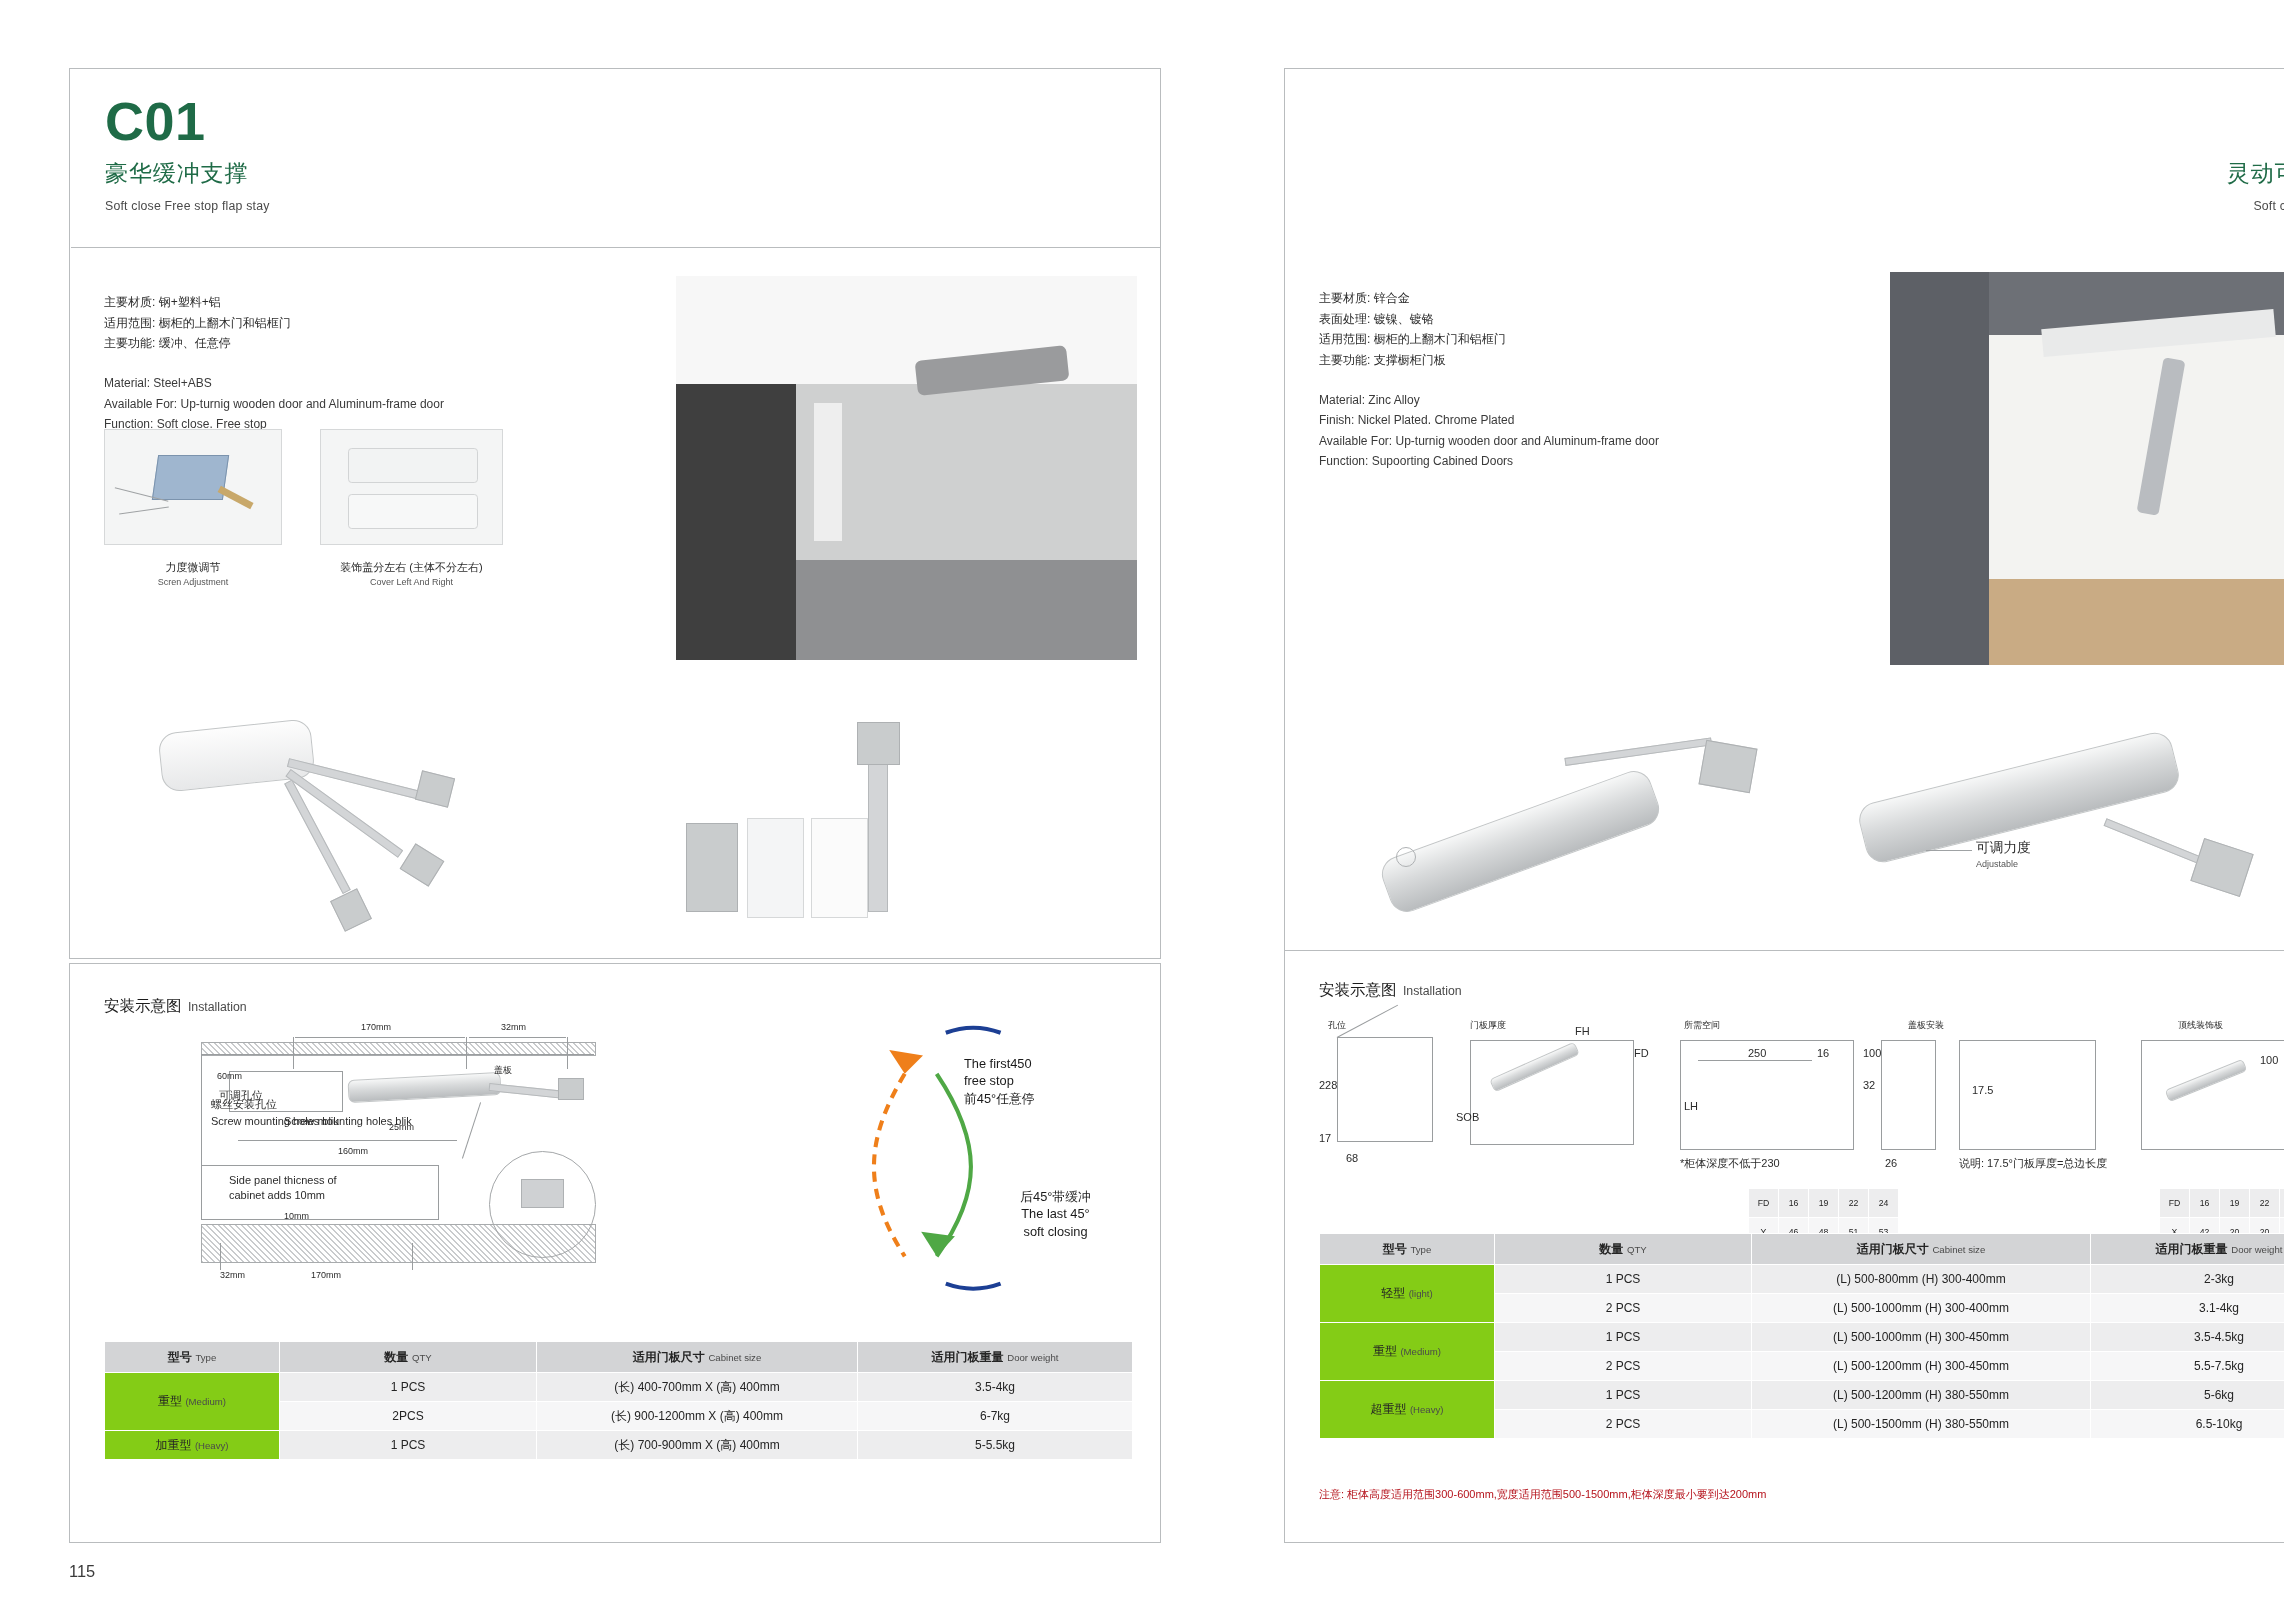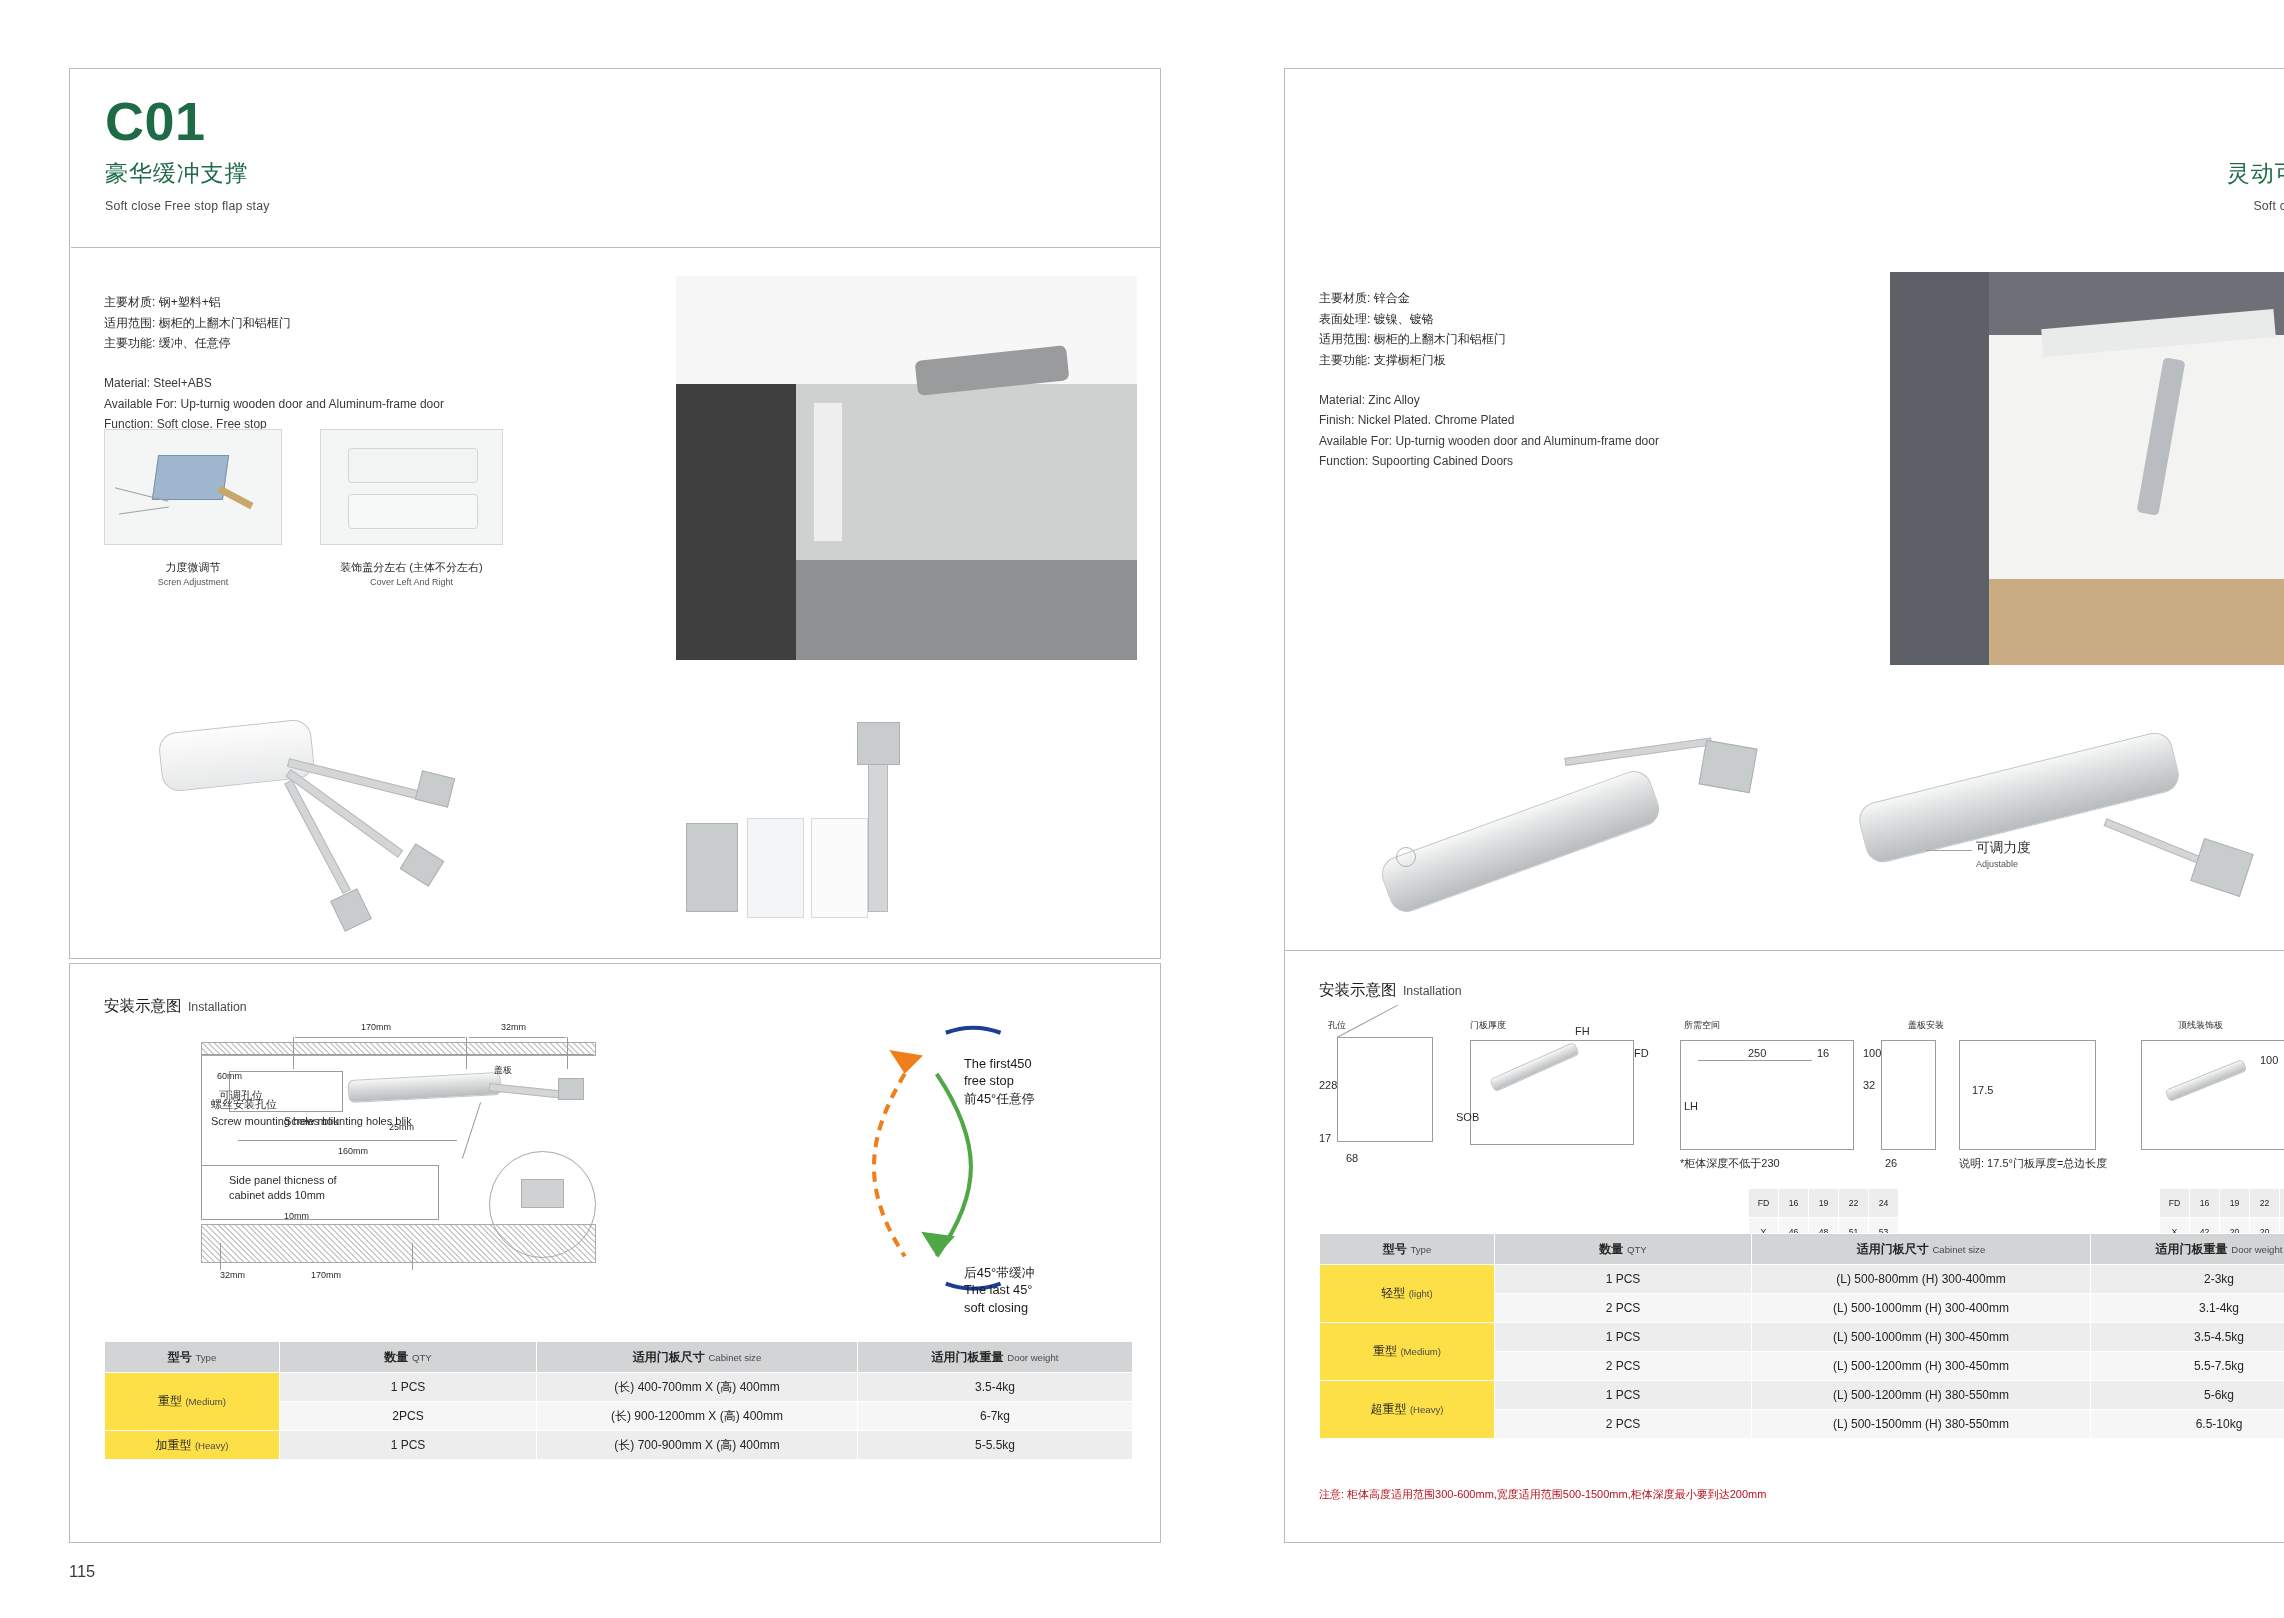--- a/index.html
+++ b/index.html
@@ -58,21 +58,21 @@
   .arrowbox{position:absolute;}
   .arr-txt{position:absolute;font-size:12.8px;line-height:1.35;color:#1b1b1b;}
 
   
   table{border-collapse:collapse;position:absolute;table-layout:fixed;}
   table td,table th{border:1.4px solid #ffffff;text-align:center;font-size:12px;color:#242424;padding:0;}
   .th{background:#d3d4d6;font-weight:bold;height:30px;}
   .th .en{font-weight:normal;font-size:9.6px;color:#4a4a4a;margin-left:3.7px;}
   .cellA{background:#ededee;height:28px;}
   .cellB{background:#f6f6f7;height:28px;}
-  .typecell{background:#fde047;font-size:12px;}
+  .typecell{background:#84cc16;font-size:12px;}
   .typecell .en{font-size:9.6px;color:#4a4a4a;}
 
   .warn{position:absolute;font-size:11px;color:#b5121b;line-height:1.4;}
 
   
   .pgno{position:absolute;font-size:16.4px;color:#3a3a3a;}
 </style>
 </head>
 <body>
 
@@ -203,21 +203,21 @@
           <path d="M190 520 l40 -44 l-74 -10 z" fill="#4fa845"></path>
           <path d="M210 30 q60 -22 120 0" stroke="#1c3f94" stroke-width="9" fill="none"></path>
           <path d="M210 580 q60 22 120 0" stroke="#1c3f94" stroke-width="9" fill="none"></path>
         </svg>
       </div>
       <div class="arr-txt" style="left:964px;top:1055px;width:183px;">
         <div style="white-space:pre-line;">The first450
 free stop</div>
         <div>前45°任意停</div>
       </div>
-      <div class="arr-txt" style="left:964px;top:1264px;width:183px;">
+      <div class="arr-txt" style="left:964px;top:1188px;width:183px;text-align:center;">
         <div>后45°带缓冲</div>
         <div style="white-space:pre-line;">The last 45°
 soft closing</div>
       </div>
 
       <table style="left:104px;top:1341px;width:1023px;">
         <tbody>
             <tr>
           <th class="th" style="width:174px;"><span>型号</span><span class="en">Type</span></th>
           <th class="th" style="width:256px;"><span>数量</span><span class="en">QTY</span></th>

